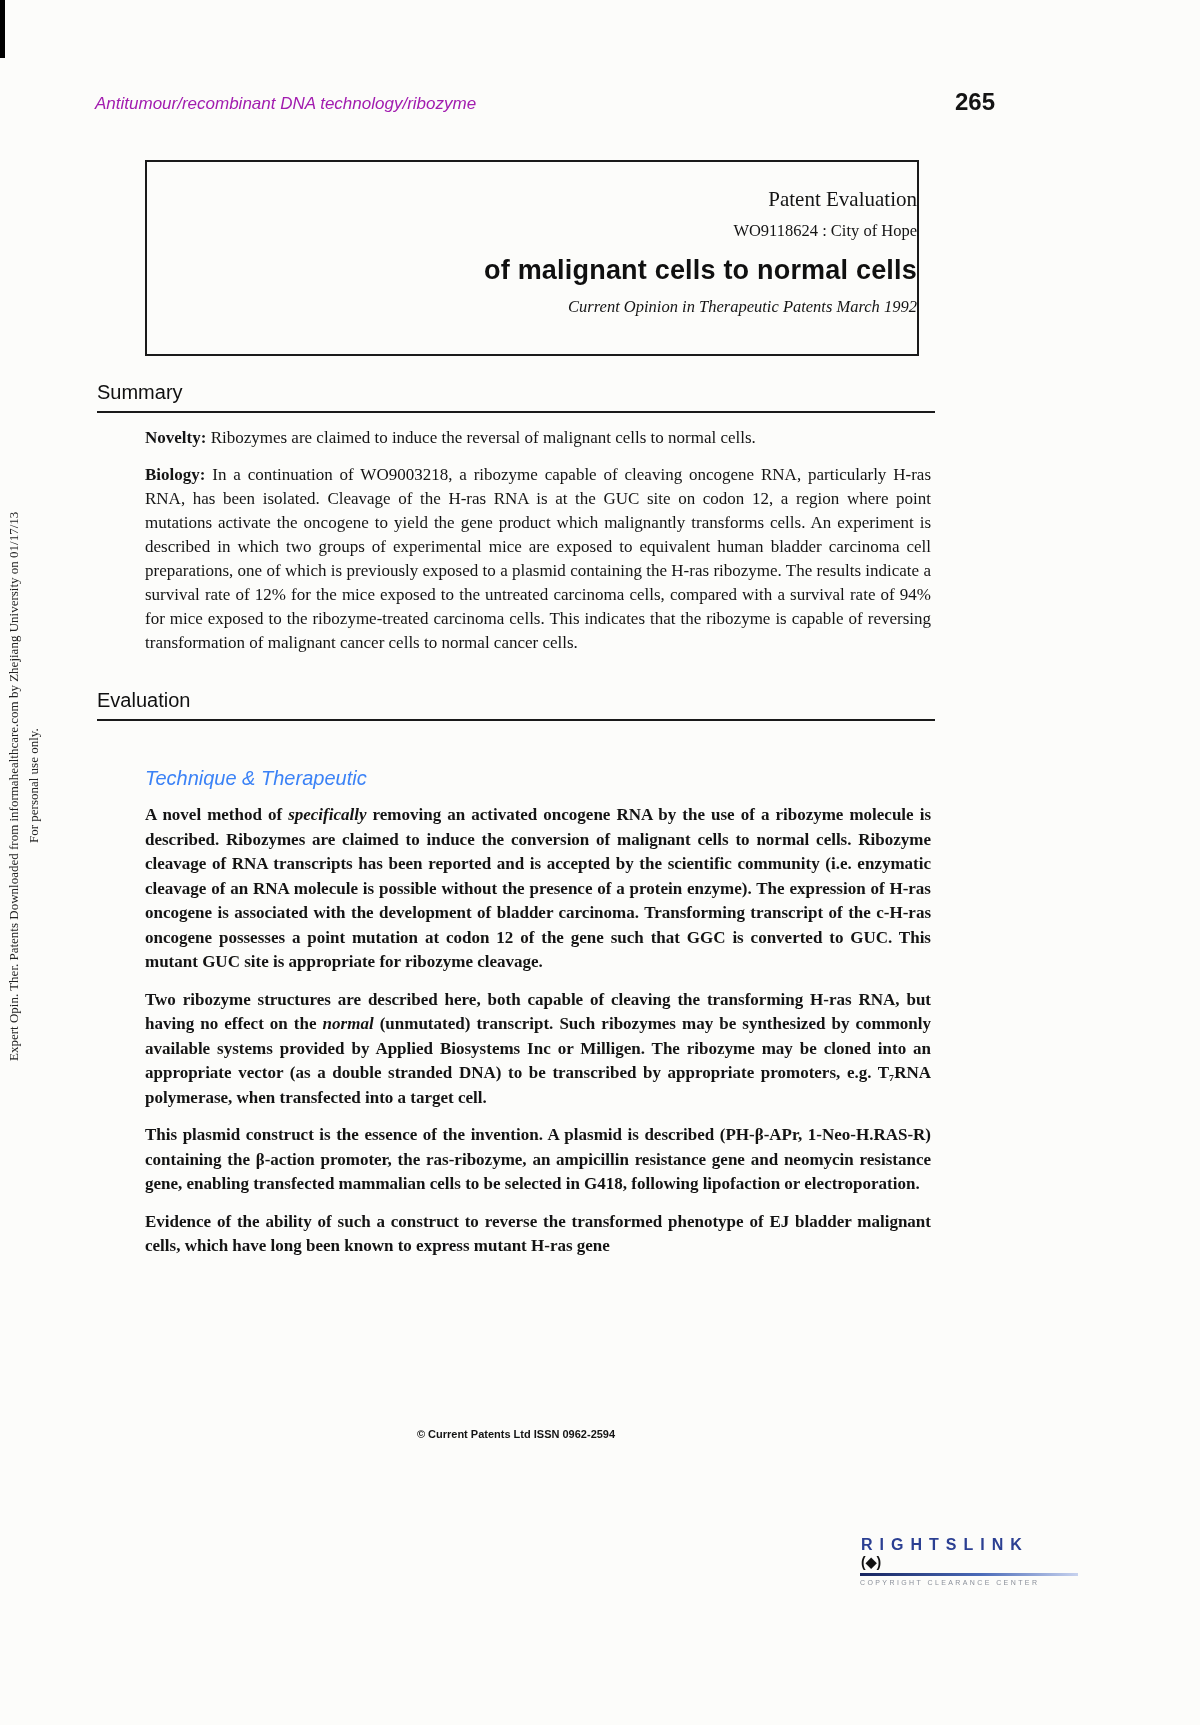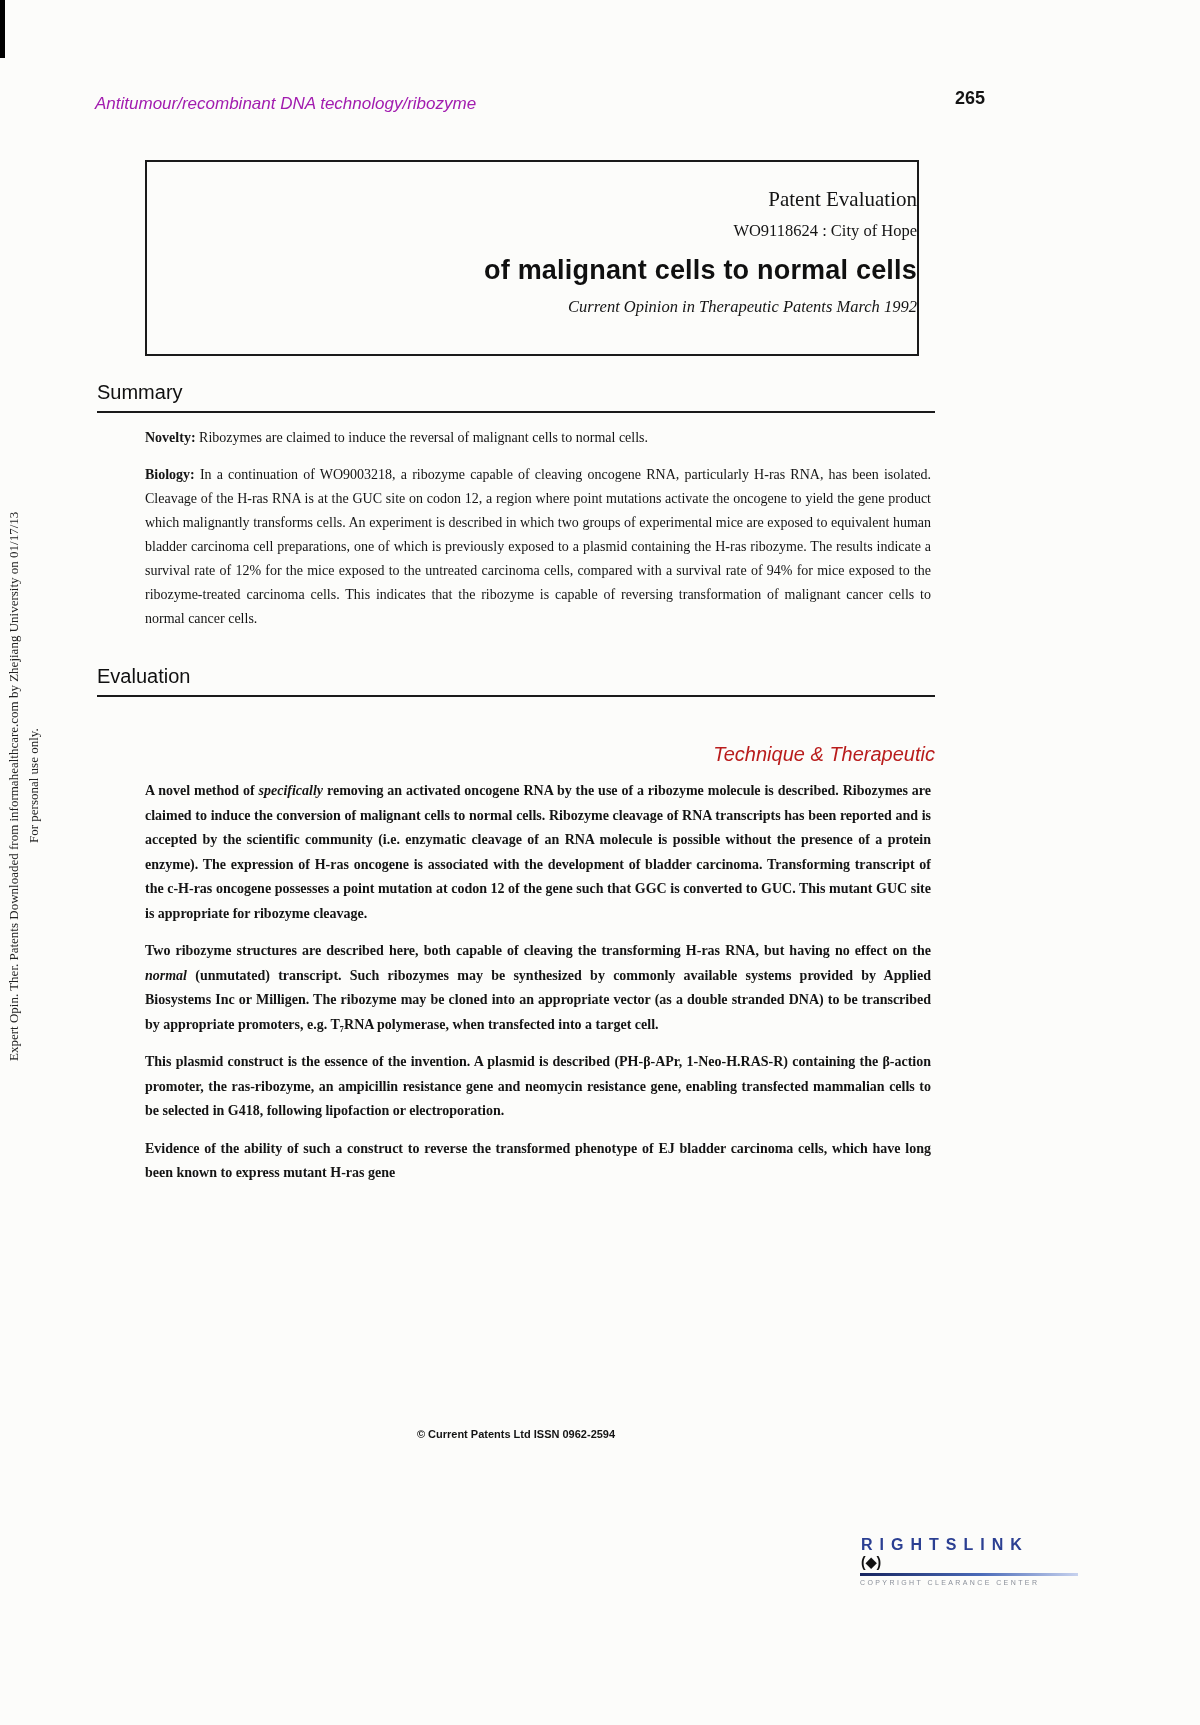--- a/index.html
+++ b/index.html
@@ -15,21 +15,21 @@
   .artifact-bar { position:absolute; left:0; top:0; width:5px; height:58px; background:#000; }
 
   .running-head {
     position:absolute; left:95px; top:94px;
     font-family:"Liberation Sans", sans-serif;
     font-style:italic; font-size:17px; color:#a21caf;
   }
   .page-number {
     position:absolute; left:955px; top:88px;
     font-family:"Liberation Sans", sans-serif;
-    font-weight:bold; font-size:18px;
+    font-weight:bold; font-size:24px;
   }
 
   .title-box {
     position:absolute; left:145px; top:160px; width:774px; height:196px;
     border:2px solid #1a1a1a; text-align:right; padding-top:25px;
   }
   .tb-kicker { font-size:21px; margin-bottom:9px; }
   .tb-ref { font-size:16.5px; margin-bottom:13px; }
   .tb-title {
     font-family:"Liberation Sans", sans-serif; font-weight:bold;
@@ -39,26 +39,26 @@
 
   .main-col { position:absolute; left:97px; top:381px; width:838px; }
   .sec-heading {
     font-family:"Liberation Sans", sans-serif; font-weight:normal;
     font-size:20px; padding-bottom:7px; border-bottom:2px solid #1a1a1a;
     color:#101010;
   }
   .eval-heading { margin-top:34px; }
   .body-block { margin-left:48px; width:786px; }
   p.body-par {
-    font-size:14px; line-height:24px; text-align:justify; margin-top:13px;
+    font-size:17px; line-height:24px; text-align:justify; margin-top:13px;
   }
   .sub-heading {
     margin-left:48px; margin-top:46px;
     font-family:"Liberation Sans", sans-serif; font-style:italic;
-    font-size:20px; color:#b91c1c;text-align:right;
+    font-size:20px; color:#3b82f6;
   }
   .eval p.body-par { font-weight:bold; line-height:24.5px; }
 
   .footer-line {
     position:absolute; left:97px; top:1428px; width:838px;
     text-align:center; font-family:"Liberation Sans", sans-serif;
     font-weight:bold; font-size:11px;
   }
 
   .sidebar-vertical {
@@ -105,21 +105,21 @@
     <p class="body-par"><span style="font-weight: bold;">Novelty:</span><span> Ribozymes are claimed to induce the reversal of malignant cells to normal cells.</span></p>
     <p class="body-par"><span style="font-weight: bold;">Biology:</span><span> In a continuation of WO9003218, a ribozyme capable of cleaving oncogene RNA, particularly H-ras RNA, has been isolated. Cleavage of the H-ras RNA is at the GUC site on codon 12, a region where point mutations activate the oncogene to yield the gene product which malignantly transforms cells. An experiment is described in which two groups of experimental mice are exposed to equivalent human bladder carcinoma cell preparations, one of which is previously exposed to a plasmid containing the H-ras ribozyme. The results indicate a survival rate of 12% for the mice exposed to the untreated carcinoma cells, compared with a survival rate of 94% for mice exposed to the ribozyme-treated carcinoma cells. This indicates that the ribozyme is capable of reversing transformation of malignant cancer cells to normal cancer cells.</span></p>
   </div>
 
   <div class="sec-heading eval-heading">Evaluation</div>
   <div class="sub-heading">Technique &amp; Therapeutic</div>
   <div class="body-block eval">
     <p class="body-par"><span>A novel method of </span><span style="font-style: italic;">specifically</span><span> removing an activated oncogene RNA by the use of a ribozyme molecule is described. Ribozymes are claimed to induce the conversion of malignant cells to normal cells. Ribozyme cleavage of RNA transcripts has been reported and is accepted by the scientific community (i.e. enzymatic cleavage of an RNA molecule is possible without the presence of a protein enzyme). The expression of H-ras oncogene is associated with the development of bladder carcinoma. Transforming transcript of the c-H-ras oncogene possesses a point mutation at codon 12 of the gene such that GGC is converted to GUC. This mutant GUC site is appropriate for ribozyme cleavage.</span></p>
     <p class="body-par"><span>Two ribozyme structures are described here, both capable of cleaving the transforming H-ras RNA, but having no effect on the </span><span style="font-style: italic;">normal</span><span> (unmutated) transcript. Such ribozymes may be synthesized by commonly available systems provided by Applied Biosystems Inc or Milligen. The ribozyme may be cloned into an appropriate vector (as a double stranded DNA) to be transcribed by appropriate promoters, e.g. T₇RNA polymerase, when transfected into a target cell.</span></p>
     <p class="body-par"><span>This plasmid construct is the essence of the invention. A plasmid is described (PH-β-APr, 1-Neo-H.RAS-R) containing the β-action promoter, the ras-ribozyme, an ampicillin resistance gene and neomycin resistance gene, enabling transfected mammalian cells to be selected in G418, following lipofaction or electroporation.</span></p>
-    <p class="body-par"><span>Evidence of the ability of such a construct to reverse the transformed phenotype of EJ bladder carcinoma cells, which have long been known to express mutant H-ras gene</span></p>
+    <p class="body-par"><span>Evidence of the ability of such a construct to reverse the transformed phenotype of EJ bladder malignant cells, which have long been known to express mutant H-ras gene</span></p>
   </div>
 </div>
 
 <div class="footer-line">© Current Patents Ltd ISSN 0962-2594</div>
 
 <div class="sidebar-vertical">
   <div>Expert Opin. Ther. Patents Downloaded from informahealthcare.com by Zhejiang University on 01/17/13</div>
   <div>For personal use only.</div>
 </div>
 

